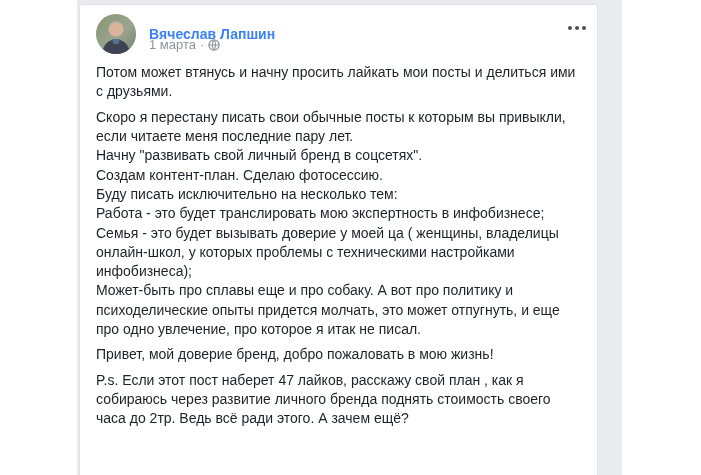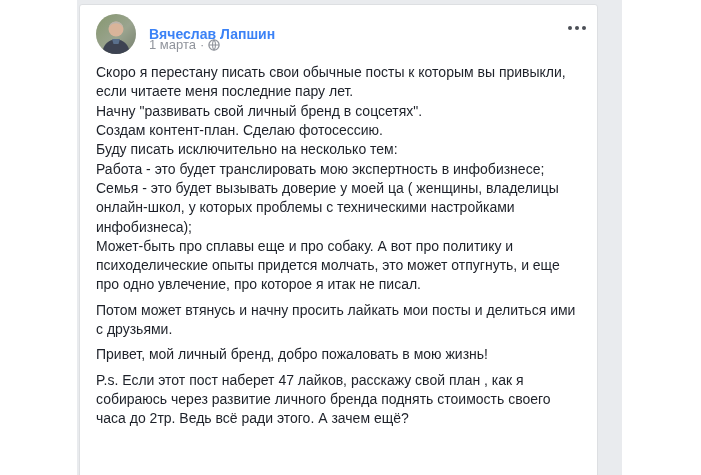--- a/index.html
+++ b/index.html
@@ -129,26 +129,26 @@
       </span>
     </div>
 
     <div class="menu-button">
       <span class="dot"></span>
       <span class="dot"></span>
       <span class="dot"></span>
     </div>
 
     <div class="post-text">
+      <p>Потом может втянусь и начну просить лайкать мои посты и делиться ими с друзьями.</p>
       <p>Скоро я перестану писать свои обычные посты к которым вы привыкли, если читаете меня последние пару лет.
 Начну "развивать свой личный бренд в соцсетях".
 Создам контент-план. Сделаю фотосессию.
 Буду писать исключительно на несколько тем:
 Работа - это будет транслировать мою экспертность в инфобизнесе;
 Семья - это будет вызывать доверие у моей ца ( женщины, владелицы онлайн-школ, у которых проблемы с техническими настройками инфобизнеса);
 Может-быть про сплавы еще и про собаку. А вот про политику и психоделические опыты придется молчать, это может отпугнуть, и еще про одно увлечение, про которое я итак не писал.</p>
-      <p>Потом может втянусь и начну просить лайкать мои посты и делиться ими с друзьями.</p>
-      <p>Привет, мой личный бренд, добро пожаловать в мою жизнь!</p>
+      <p>Привет, мой доверие бренд, добро пожаловать в мою жизнь!</p>
       <p>P.s. Если этот пост наберет 47 лайков, расскажу свой план , как я собираюсь через развитие личного бренда поднять стоимость своего часа до 2тр. Ведь всё ради этого. А зачем ещё?</p>
     </div>
 
   </div>
 </div>
 
 </body></html>

